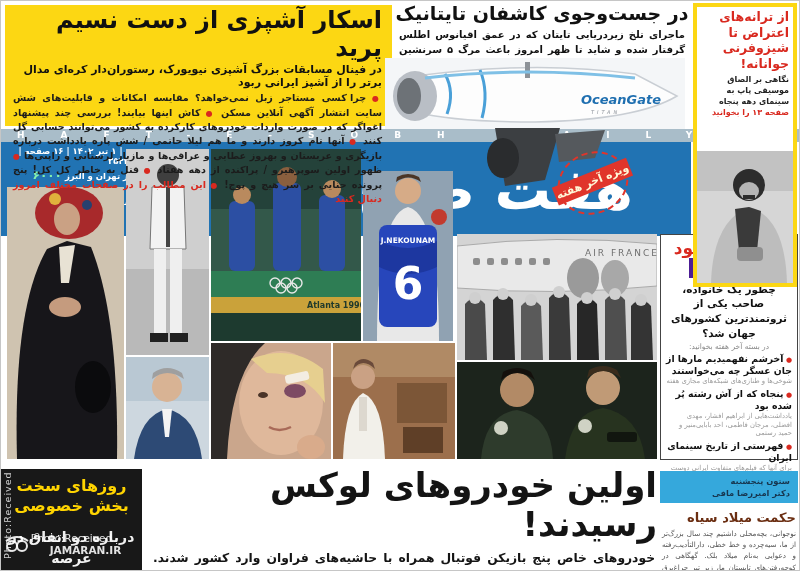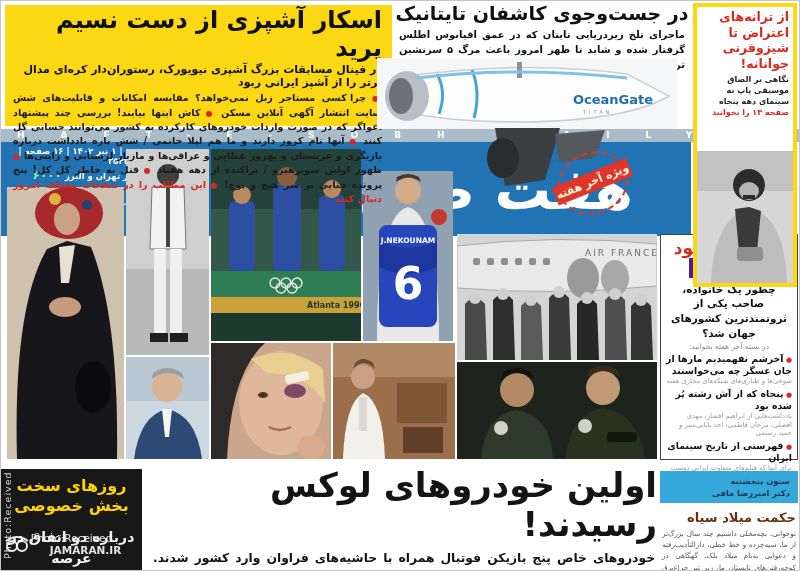--- a/index.html
+++ b/index.html
@@ -12,21 +12,21 @@
   .story-tl .sub{margin:1px 0 2px;font-size:11px;font-weight:bold;color:#111;}
   .story-tl .bullets{margin:0;font-size:9.6px;line-height:1.5;font-weight:bold;color:#1c1c1c;text-align:justify;}
   .story-tl .b::before{content:"● ";color:#d9291f;font-size:8px;}
   .story-tl .red{color:#d9291f;}
   
   .story-tm{position:absolute;left:394px;top:1px;width:294px;direction:rtl;text-align:center;z-index:3;}
   .story-tm h2{margin:0;font-size:19px;color:#111;font-weight:bold;line-height:1.2;}
   .story-tm .sub{margin:2px 4px 0;font-size:10px;font-weight:bold;color:#111;line-height:1.5;text-align:justify;text-align-last:right;}
   .story-tm .red{color:#d9291f;}
   
-  .photo-sub{position:absolute;left:376px;top:57px;width:300px;height:71px;background:#fff;z-index:6;}
+  .photo-sub{position:absolute;left:384px;top:57px;width:300px;height:71px;background:#fff;z-index:6;font-style:italic;}
   .sub-fin{position:absolute;left:474px;top:127px;width:140px;height:78px;z-index:6;pointer-events:none;}
   
   .story-tr{position:absolute;left:692px;top:2px;width:104px;height:284px;background:#fff;
             border:4px solid #fcd713;box-sizing:border-box;direction:rtl;text-align:right;z-index:10;}
   .story-tr h2{margin:2px 4px 0;font-size:12.5px;color:#d9291f;font-weight:bold;line-height:1.25;}
   .story-tr .sub{margin:2px 4px;font-size:8px;font-weight:bold;color:#222;line-height:1.4;}
   .story-tr .red{color:#d9291f;}
   .story-tr .photo{position:absolute;left:0;bottom:0;width:96px;height:132px;}
   
   .letter-strip{position:absolute;left:0;top:128px;width:800px;height:13px;background:#a9bdc9;z-index:0;

